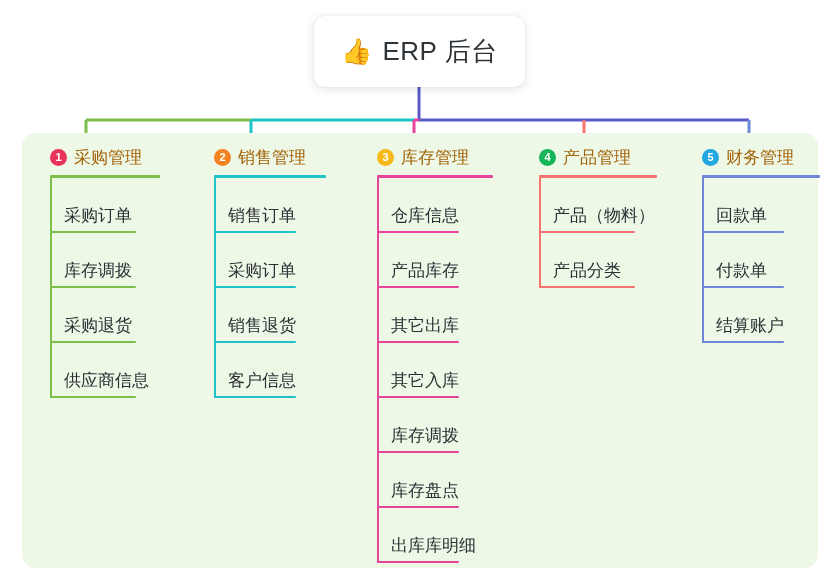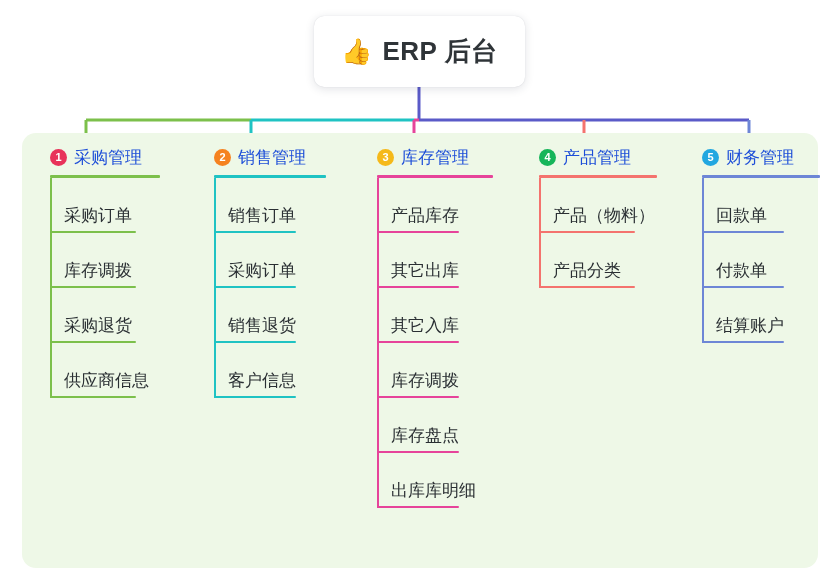--- a/index.html
+++ b/index.html
@@ -38,21 +38,20 @@
   .root-emoji {
     font-size: 25px;
     line-height: 1;
     display: inline-block;
   }
   .root-title {
     font-size: 26px;
     color: #2f3438;
     letter-spacing: .5px;
     white-space: nowrap;
-    font-weight: bold;
   }
 
   
   #connectors {
     position: absolute;
     left: 0;
     top: 0;
     width: 839px;
     height: 588px;
     pointer-events: none;
@@ -89,21 +88,21 @@
     border-radius: 50%;
     color: #ffffff;
     font-size: 11px;
     line-height: 17px;
     text-align: center;
     font-weight: 700;
     flex: none;
   }
   .col-title {
     font-size: 17px;
-    color: #1d4ed8;
+    color: #a16207;
     white-space: nowrap;
   }
   .head-rule {
     height: 3px;
     border-radius: 1px;
     margin-top: 6px;
   }
 
   
   .items {
@@ -219,20 +218,24 @@
       </div>
       <div class="column" style="left: 363px; width: 152px;">
         <div class="col-head">
           <span class="badge" style="background: rgb(245, 185, 26);">3</span>
           <span class="col-title">库存管理</span>
         </div>
         <div class="head-rule" style="background: rgb(230, 68, 154); width: 116px; margin-left: 14px;"></div>
         <div class="items">
           <div class="spine" style="background: rgb(230, 68, 154); bottom: 0px;"></div>
           <div class="item">
+            <span class="item-label">仓库信息</span>
+            <div class="item-rule" style="background: rgb(230, 68, 154); width: 82px;"></div>
+          </div>
+          <div class="item">
             <span class="item-label">产品库存</span>
             <div class="item-rule" style="background: rgb(230, 68, 154); width: 82px;"></div>
           </div>
           <div class="item">
             <span class="item-label">其它出库</span>
             <div class="item-rule" style="background: rgb(230, 68, 154); width: 82px;"></div>
           </div>
           <div class="item">
             <span class="item-label">其它入库</span>
             <div class="item-rule" style="background: rgb(230, 68, 154); width: 82px;"></div>

